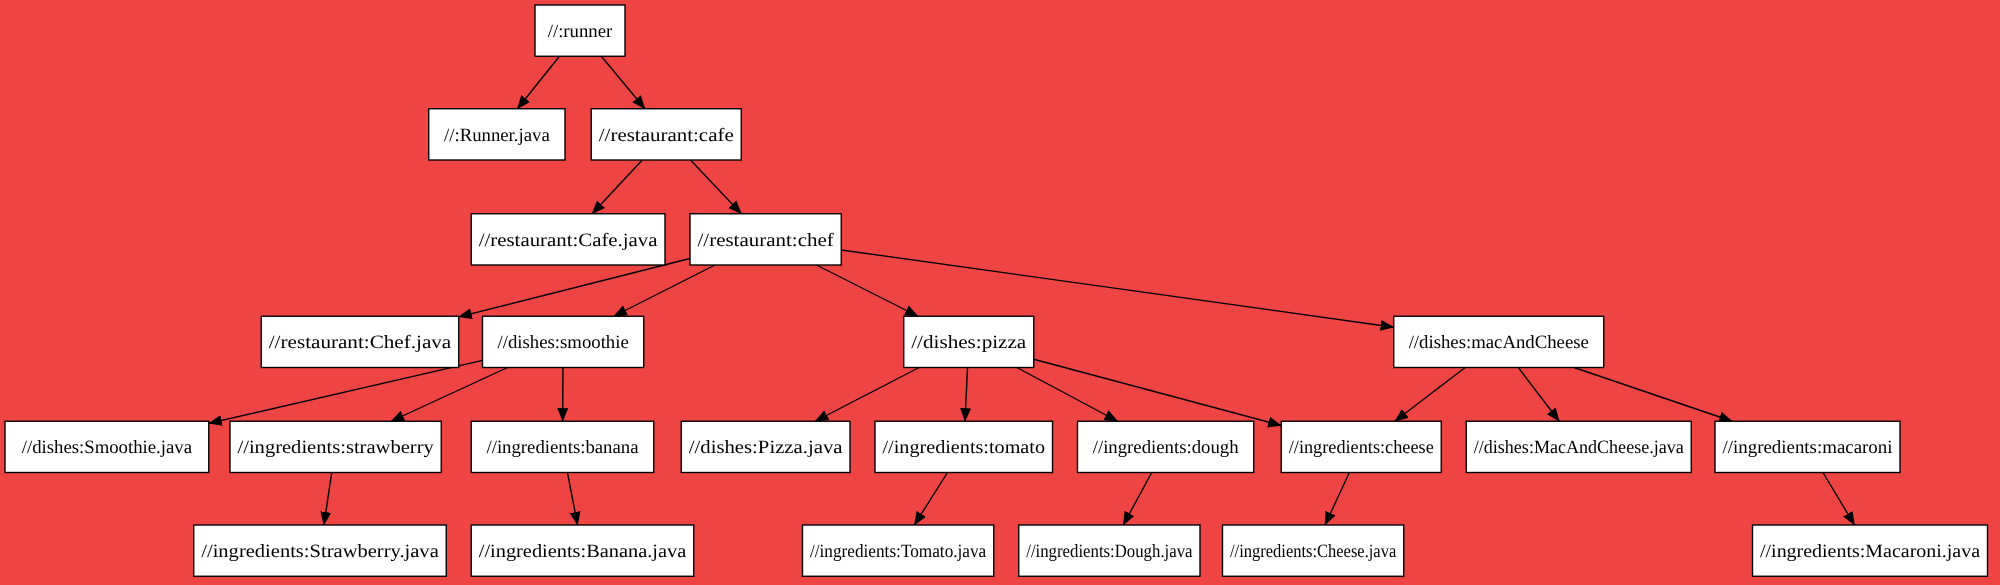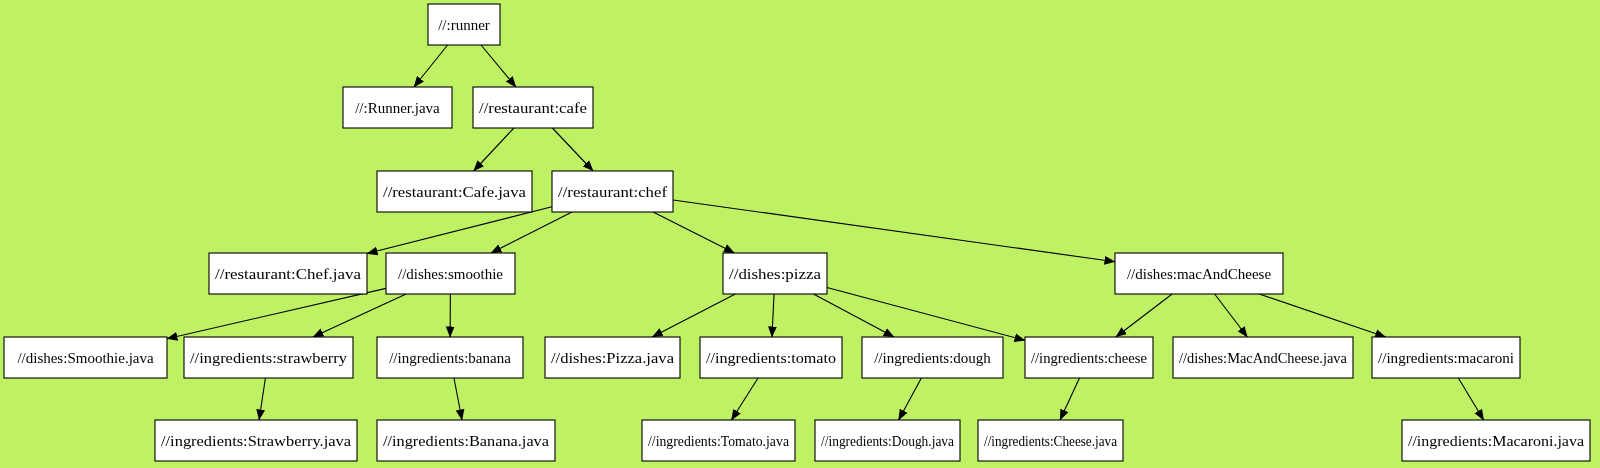--- a/index.html
+++ b/index.html
@@ -4,21 +4,21 @@
 <style>
   html, body {
     margin: 0;
     padding: 0;
     background: #ffffff;
   }
   .canvas-wrap {
     width: 1600px;
     height: 468px;
     position: relative;
-    background: #bef264;
+    background: #ef4444;
     overflow: hidden;
   }
   svg {
     display: block;
   }
   .graph-node rect {
     fill: #ffffff;
     stroke: #000000;
     stroke-width: 1.1;
   }

